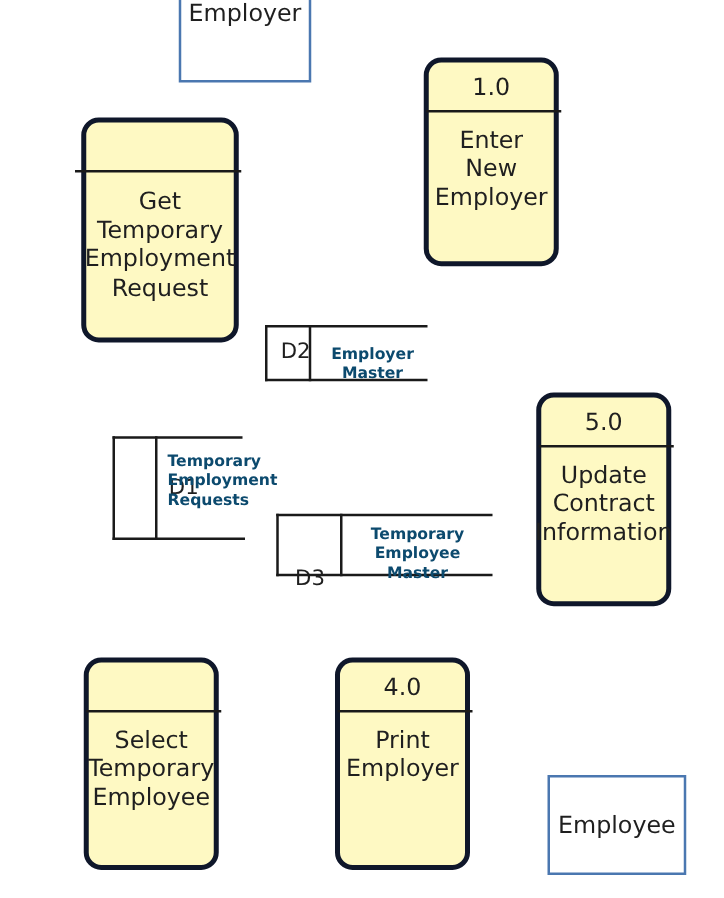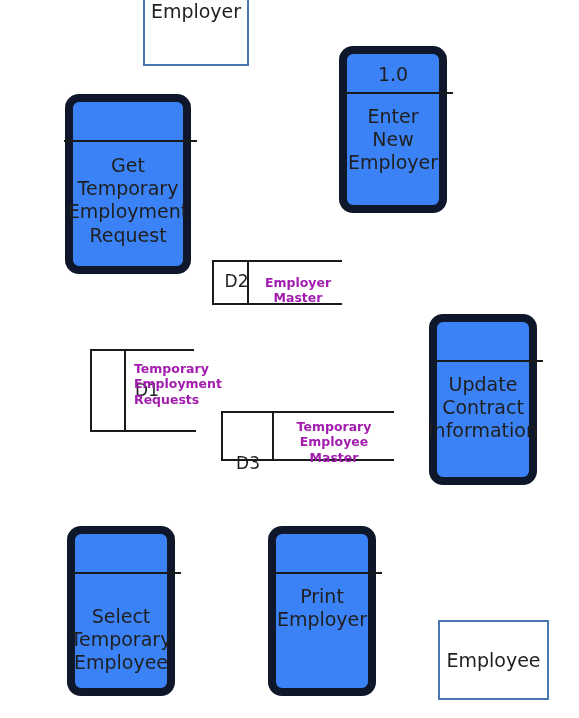--- a/index.html
+++ b/index.html
@@ -42,23 +42,23 @@
   }
   .entity.align-top {
     align-items: flex-start;
     padding-top: 5px;
   }
 
   
   .process {
     position: absolute;
     box-sizing: border-box;
-    border: 8px solid #0f172a;
+    border: 4px solid #0f172a;
     border-radius: 14px;
-    background: #3b82f6;
+    background: #fef9c3;
   }
   .process-number {
     position: absolute;
     left: 0;
     right: 0;
     text-align: center;
     font-size: 19px;
     line-height: 1;
     color: #1f1f1f;
   }
@@ -98,21 +98,21 @@
     font-size: 17px;
     line-height: 1;
     color: #1f1f1f;
     text-align: center;
   }
   .store-name {
     position: absolute;
     font-size: 12.5px;
     font-weight: bold;
     line-height: 1.22;
-    color: #a21caf;
+    color: #0c4a6e;
     white-space: pre-line;
   }
   .store-name.centered { text-align: center; }
   .store-name.left { text-align: left; }
 </style>
 </head>
 <body>
 
 <div id="canvas">
 
@@ -160,34 +160,36 @@
     <div class="store-line" style="top:0px; width:173px;"></div>
     <div class="store-line" style="top:48px; width:173px;"></div>
     <div class="store-vline" style="left:0px; top:0px; height:50px;"></div>
     <div class="store-vline" style="left:51px; top:0px; height:50px;"></div>
     <span class="store-id" style="left:9px; top:16px; width:36px;margin-top:28px;">D3</span>
     <span class="store-name centered" style="left:55px; top:8px; width:116px;">Temporary
 Employee Master</span>
   </div>
 
   <div class="process" style="left:429px; top:314px; width:108px; height:171px;">
+    <span class="process-number" style="top:11px;">5.0</span>
     <div class="process-divider" style="left:-2px; top:38px; width:108px;"></div>
     <span class="process-name" style="top:51px; left:-11px; right:-11px;">Update
 Contract
 Information</span>
   </div>
 
   <div class="process" style="left:67px; top:526px; width:108px; height:170px;">
     <div class="process-divider" style="left:-2px; top:38px; width:108px;"></div>
-    <span class="process-name" style="top:51px;margin-top:20px;">Select
+    <span class="process-name" style="top:51px;">Select
 Temporary
 Employee</span>
   </div>
 
   <div class="process" style="left:268px; top:526px; width:108px; height:170px;">
+    <span class="process-number" style="top:11px;">4.0</span>
     <div class="process-divider" style="left:-2px; top:38px; width:108px;"></div>
     <span class="process-name" style="top:51px;">Print
 Employer</span>
   </div>
 
   <div class="entity" style="left:438px; top:620px; width:111px; height:80px;">
     <span class="entity-label">Employee</span>
   </div>
 
 </div>

